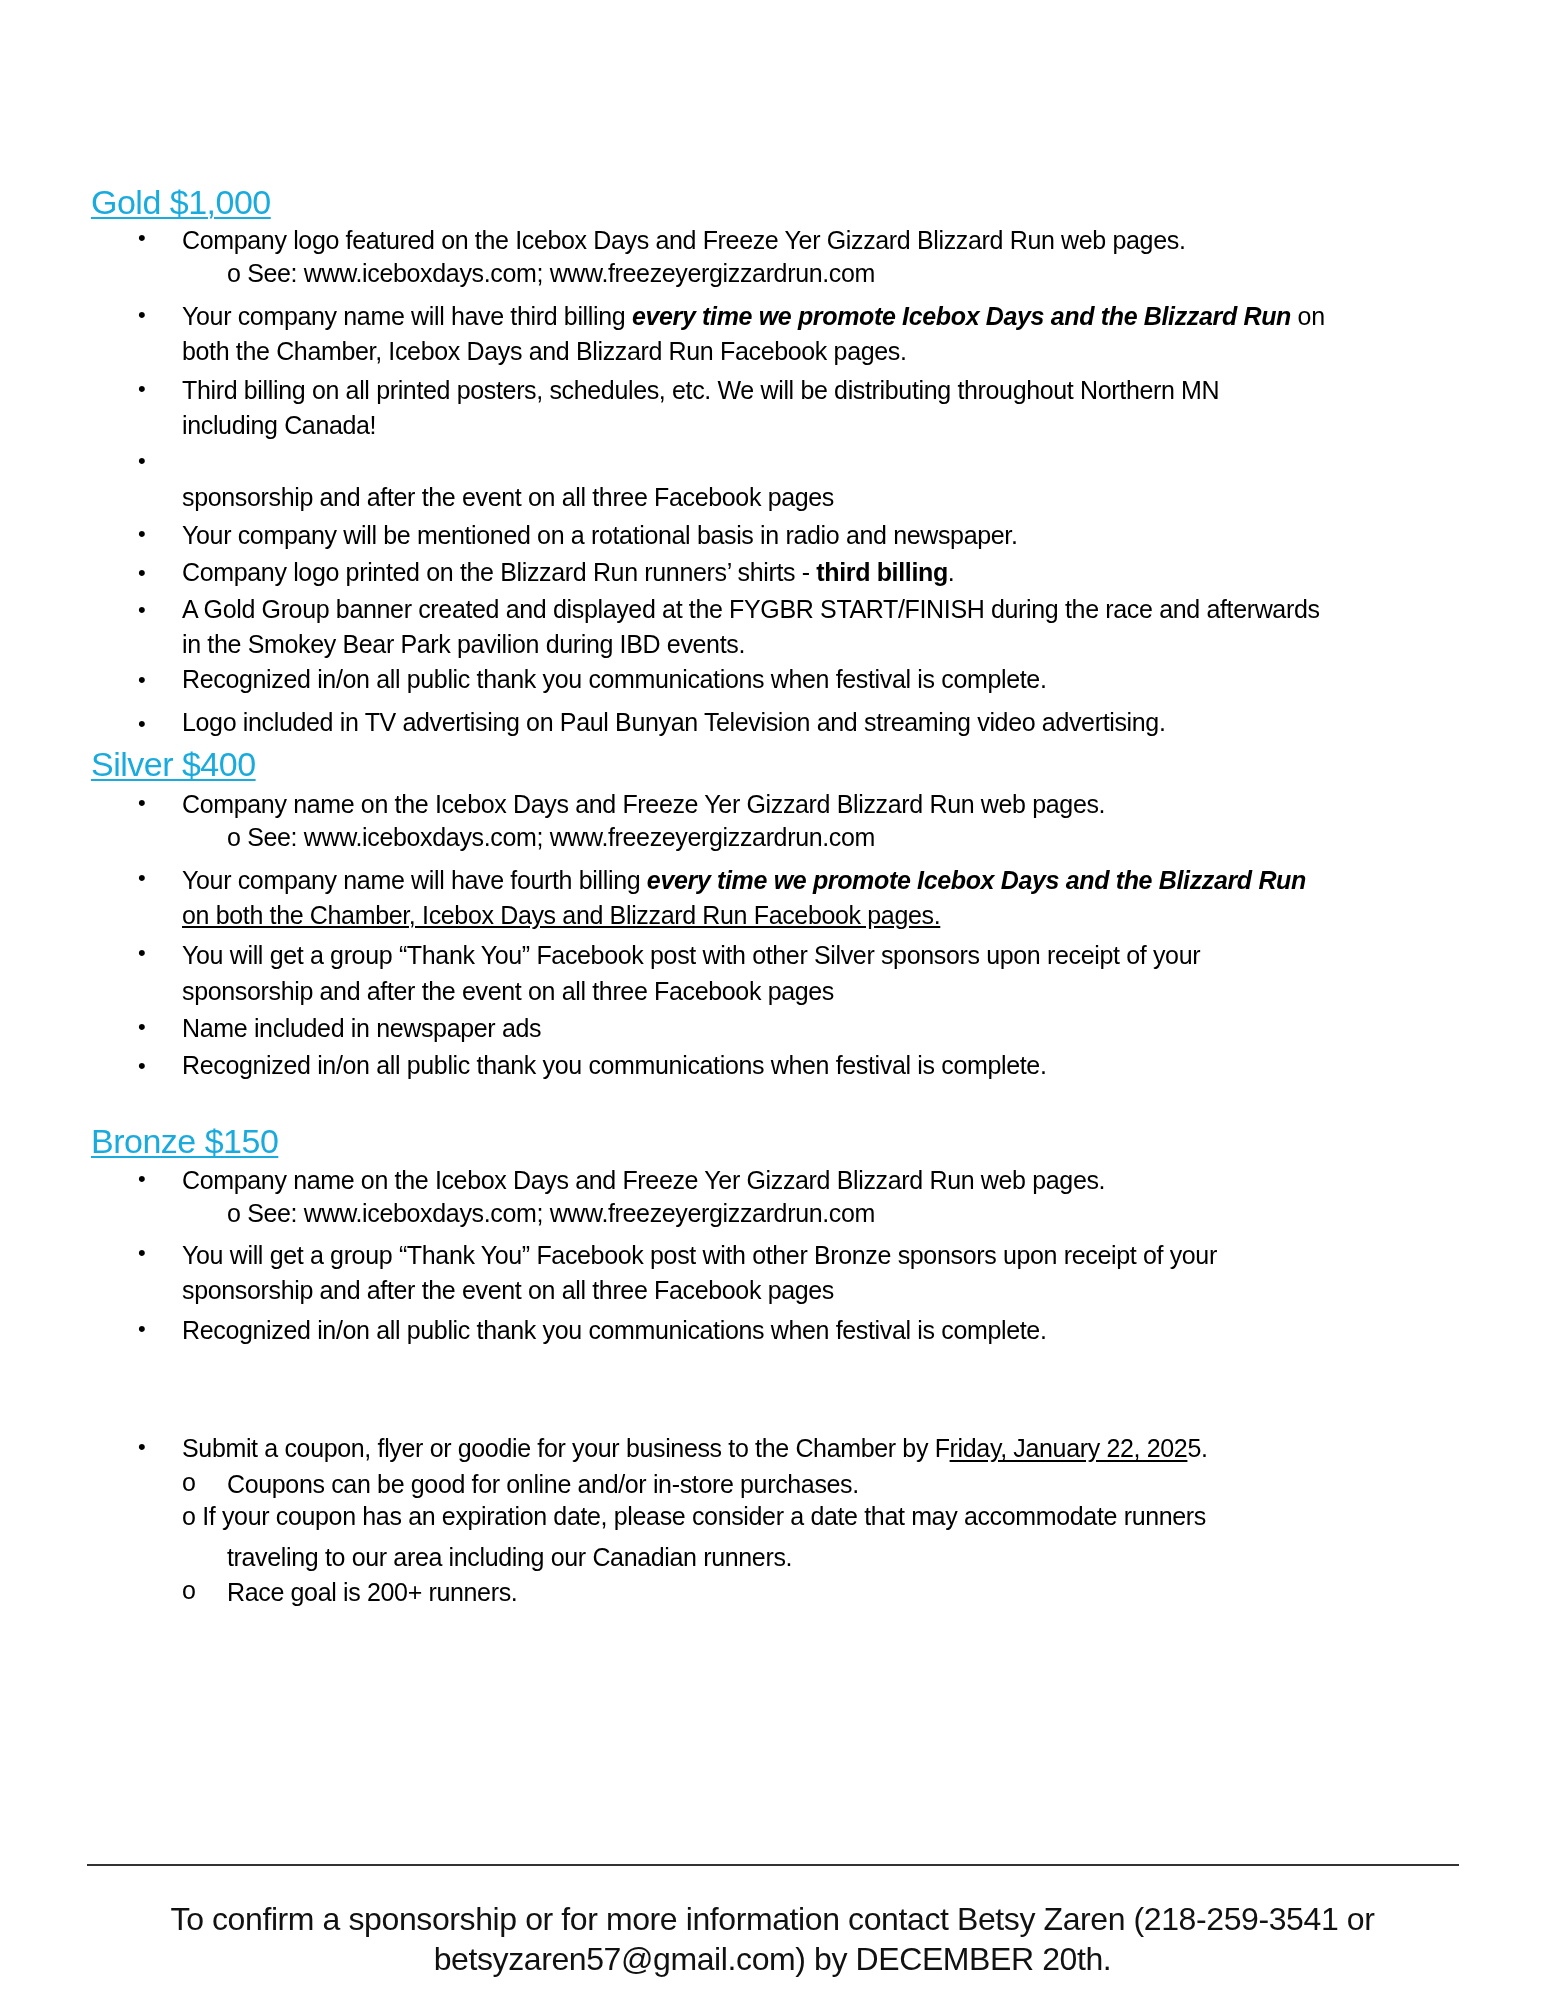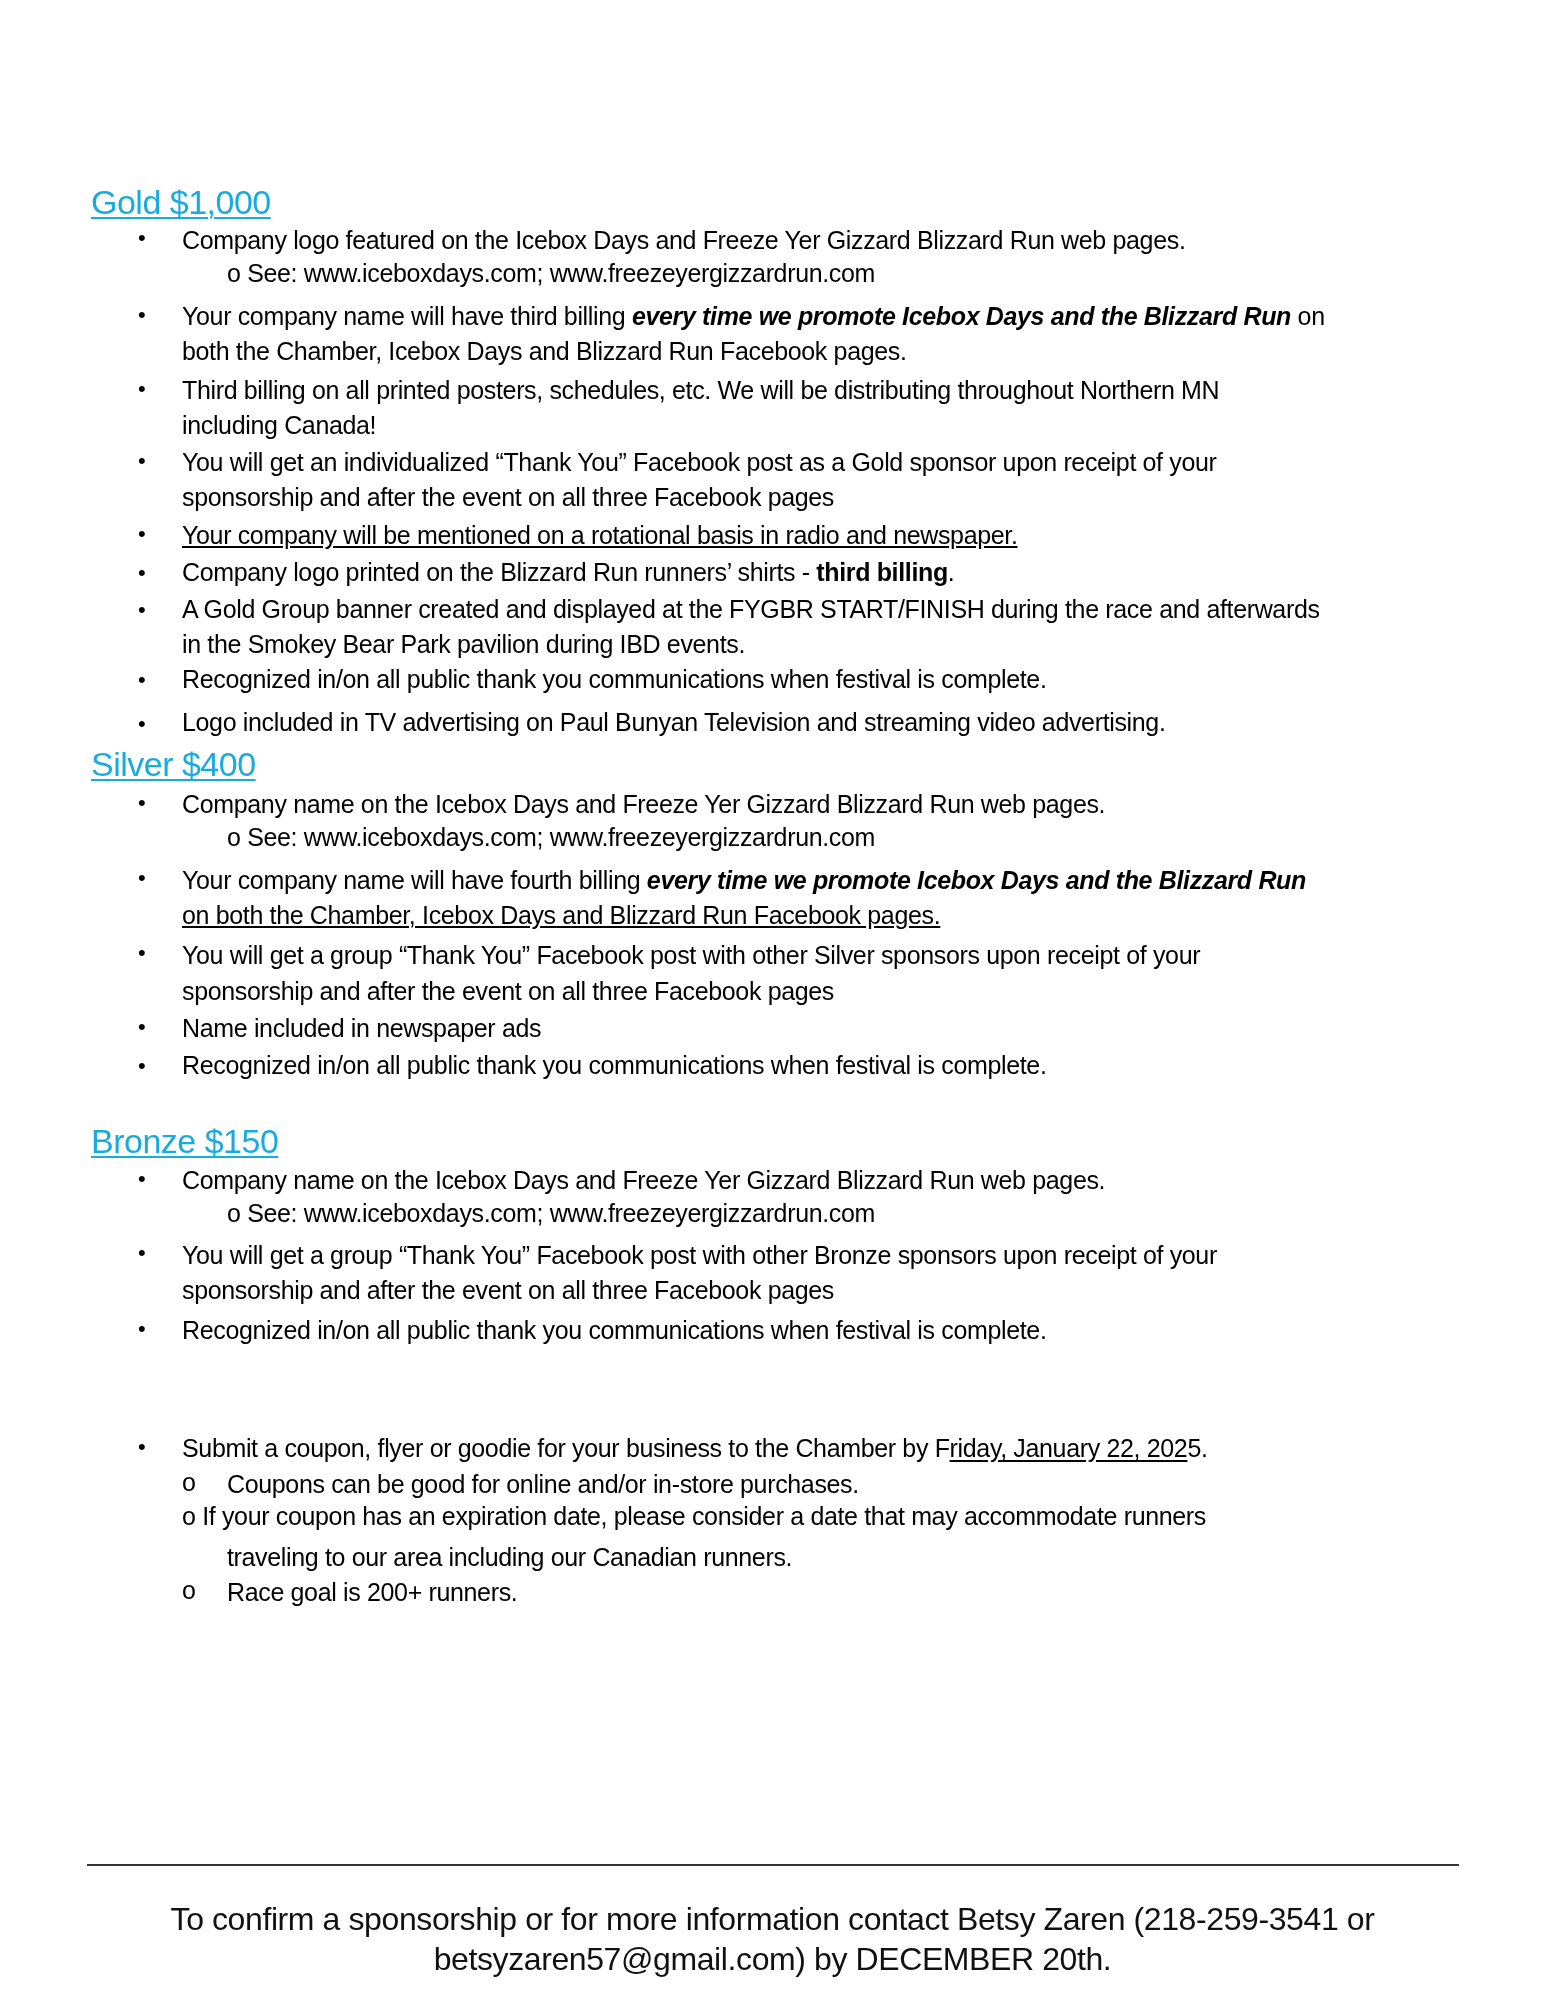--- a/index.html
+++ b/index.html
@@ -50,25 +50,24 @@
 
   <span class="bullet" style="top:282px;">•</span>
   <div class="line text" style="top:283px;"><span>Your company name will have third billing </span><span class="emph">every time we promote Icebox Days and the Blizzard Run</span><span> on</span></div>
   <div class="line text" style="top:318px;">both the Chamber, Icebox Days and Blizzard Run Facebook pages.</div>
 
   <span class="bullet" style="top:356px;">•</span>
   <div class="line text" style="top:357px;">Third billing on all printed posters, schedules, etc. We will be distributing throughout Northern MN</div>
   <div class="line text" style="top:392px;">including Canada!</div>
 
   <span class="bullet" style="top:428px;">•</span>
-  <div class="line text" style="top:429px;">You will get an individualized “Thank You” Facebook post as a Gold sponsor upon receipt of your</div>
   <div class="line text" style="top:464px;">sponsorship and after the event on all three Facebook pages</div>
 
   <span class="bullet" style="top:501px;">•</span>
-  <div class="line text" style="top:502px;text-decoration:underline;">Your company will be mentioned on a rotational basis in radio and newspaper.</div>
+  <div class="line text" style="top:502px;">Your company will be mentioned on a rotational basis in radio and newspaper.</div>
 
   <span class="bullet" style="top:540px;">•</span>
   <div class="line text" style="top:539px;"><span>Company logo printed on the Blizzard Run runners’ shirts - </span><span class="b">third billing</span><span>.</span></div>
 
   <span class="bullet" style="top:577px;">•</span>
   <div class="line text" style="top:576px;">A Gold Group banner created and displayed at the FYGBR START/FINISH during the race and afterwards</div>
   <div class="line text" style="top:611px;">in the Smokey Bear Park pavilion during IBD events.</div>
 
   <span class="bullet" style="top:647px;">•</span>
   <div class="line text" style="top:646px;">Recognized in/on all public thank you communications when festival is complete.</div>

